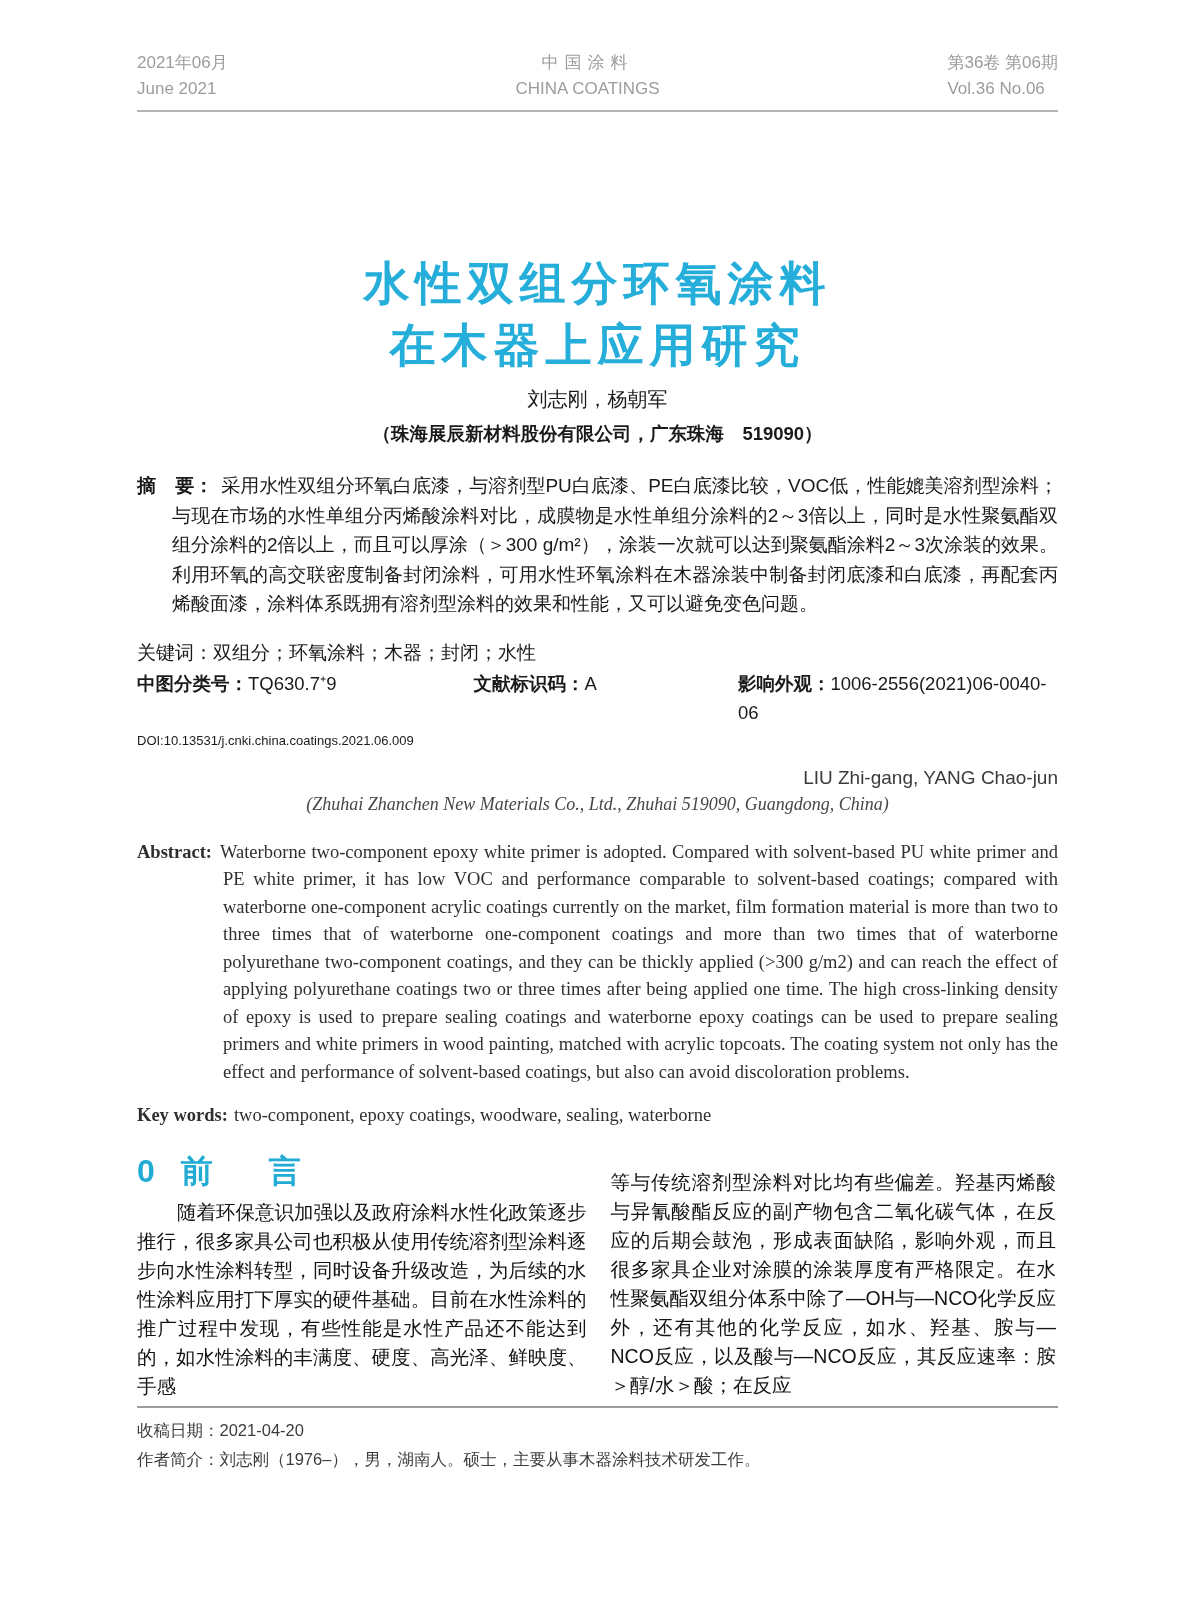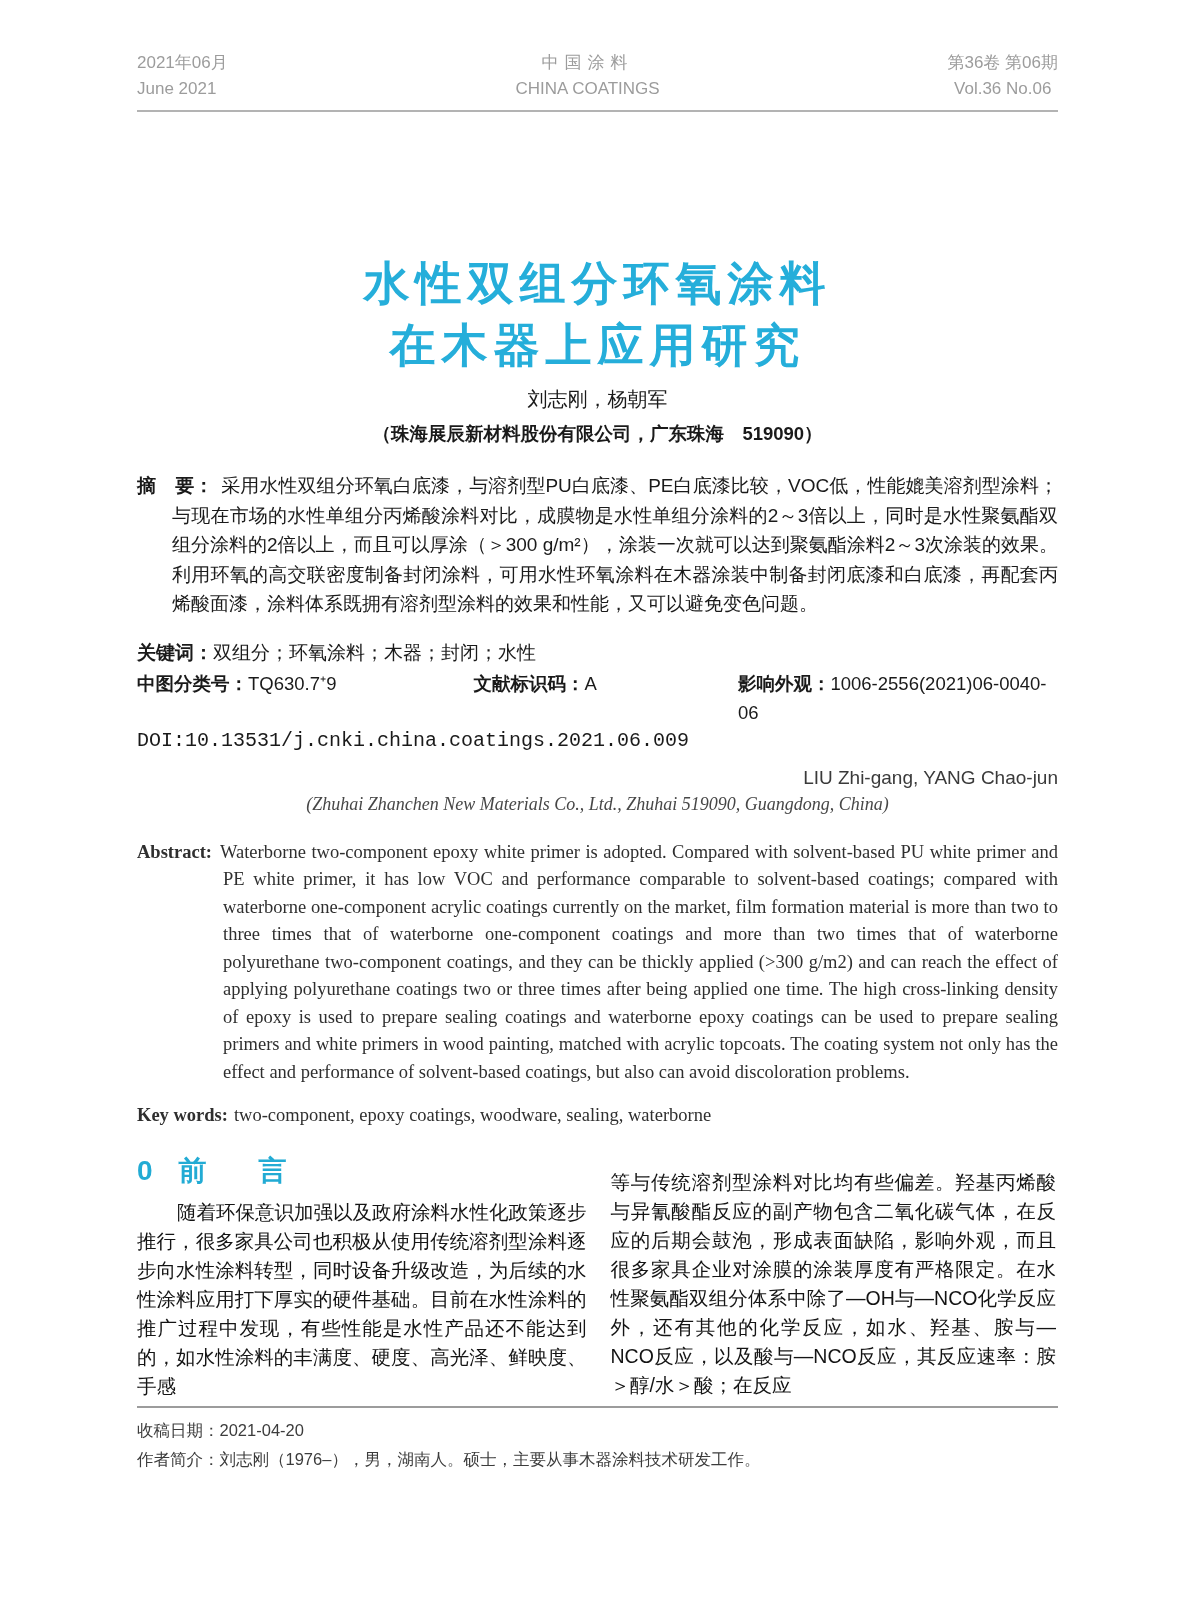--- a/index.html
+++ b/index.html
@@ -10,45 +10,45 @@
   .content { position:absolute; left:137px; top:0; width:921px; }
 
   
   .jheader {
     display:flex; justify-content:space-between; align-items:flex-end;
     padding-top:50px; padding-bottom:9px; border-bottom:2px solid #b3b3b3;
     color:#9c9c9c; font-size:17px; line-height:1.5;
   }
   .jheader .cell { white-space:nowrap; }
   .jheader .c { text-align:center; }
-  .jheader .r { text-align:center; }
+  .jheader .r { text-align:left; }
   .jname-cn { letter-spacing:6px; }
 
   
   .cn-title {
     margin-top:140px; text-align:center; color:#25aeda;
     font-size:46px; font-weight:bold; line-height:62px; letter-spacing:6px;
   }
   .cn-authors { margin-top:10px; text-align:center; font-size:20px; }
   .cn-affil   { margin-top:8px;  text-align:center; font-size:18.5px; font-weight:bold; }
 
   
   .abs-cn {
     margin-top:25px; font-size:19px; line-height:29.5px; text-align:justify;
     padding-left:35px; text-indent:-35px;
   }
   .abs-cn .lbl { font-weight:bold; margin-right:8px; }
   .kw-cn { margin-top:2px; font-size:19px; line-height:29px; }
-  .kw-cn .lbl { font-weight:bold; }
+  .kw-cn .lbl { font-weight:normal; }
 
   .meta-row { margin-top:2px; display:flex; font-size:18.5px; line-height:29px; }
   .meta-row .m1 { width:346px; }
   .meta-row .m2 { width:272px; }
   .meta-row .lbl { font-weight:bold; }
-  .doi { margin-top:2px; font-family:Liberation Mono, monospace; font-size:20px; line-height:24px; }
+  .doi { margin-top:2px; font-family:Liberation Sans, sans-serif; font-size:13px; line-height:24px; }
 
   
   .en-title {
     margin-top:28px; text-align:center; color:#1ea7d2;
     font-family:"Liberation Serif", serif; font-weight:bold;
     font-size:35px; line-height:46px;
   }
   .en-authors { margin-top:14px; text-align:right; font-size:19px; color:#3a3a3a; }
   .en-affil {
     margin-top:5px; text-align:center; font-family:"Liberation Serif", serif;
@@ -61,21 +61,21 @@
     line-height:27.5px; color:#2f2f2f; text-align:justify;
     padding-left:86px; text-indent:-86px;
   }
   .abs-en .lbl { font-weight:bold; margin-right:8px; }
   .kw-en { margin-top:18px; font-family:"Liberation Serif", serif; font-size:18.5px; color:#2f2f2f; }
   .kw-en .lbl { font-weight:bold; margin-right:6px; }
 
   
   .columns { margin-top:28px; display:flex; gap:22px; }
   .col { width:450px; font-size:19.5px; line-height:29px; text-align:justify; color:#141414; }
-  .sec-heading { color:#22abd4; font-size:28px; font-weight:bold; line-height:34px; }
+  .sec-heading { color:#22abd4; font-size:32px; font-weight:bold; line-height:34px; }
   .sec-heading .num { margin-right:26px; }
   .sec-heading .ttl { letter-spacing:12px; }
   .col-left p  { margin:10px 0 0 0; text-indent:2.05em; }
   .col-right   { padding-top:12px; }
   .col-right p { margin:2px; }
 
   
   .footnote {
     margin-top:4px; border-top:2px solid #9c9c9c; padding-top:8px;
     font-size:16.5px; line-height:29px; color:#3c3c3c;

